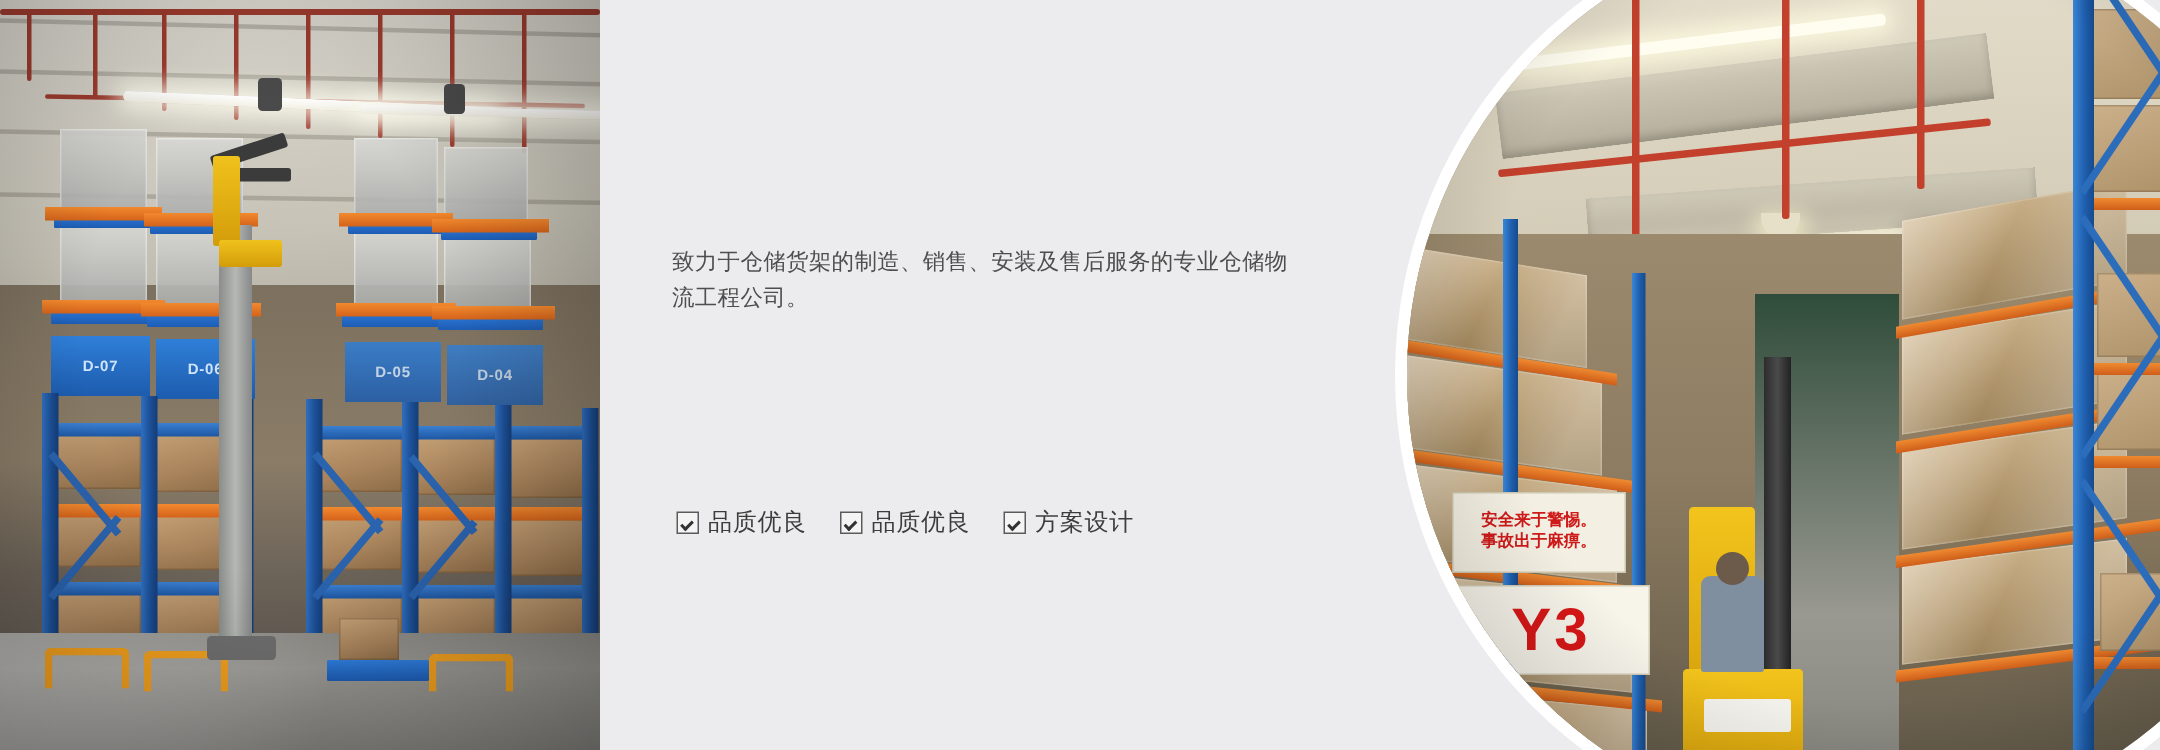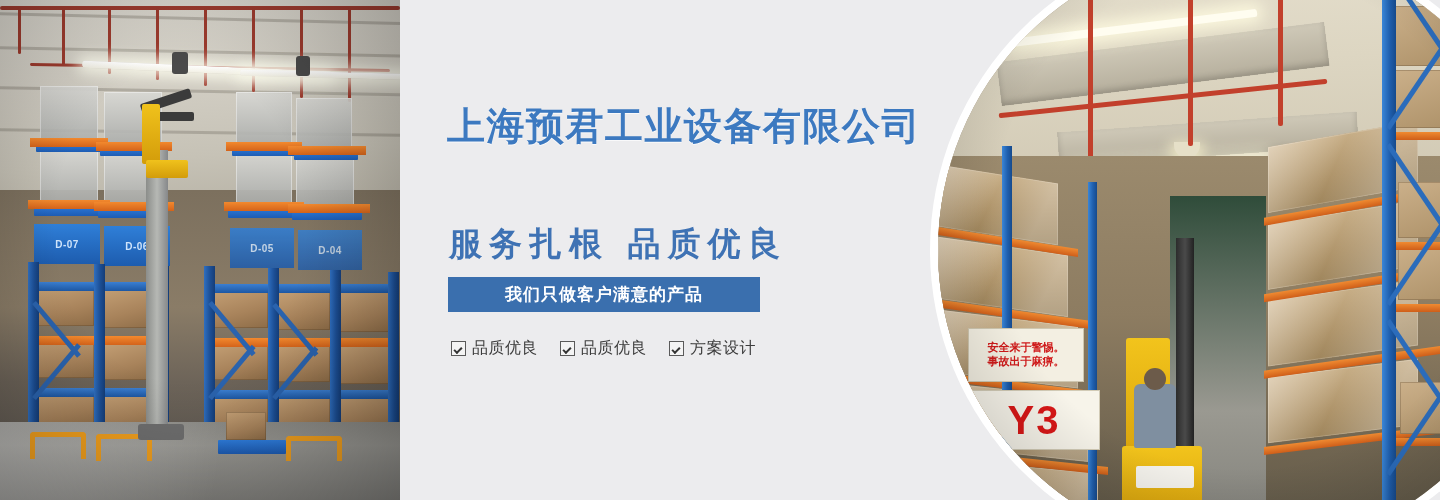--- a/index.html
+++ b/index.html
@@ -222,24 +222,22 @@
       <div class="vna-arm" style="left:150px;top:112px;width:44px;height:9px;"></div>
       <div class="vna-cab" style="left:142px;top:104px;width:18px;height:60px;"></div>
       <div class="vna-cab" style="left:146px;top:160px;width:42px;height:18px;"></div>
       <div style="position:absolute;left:138px;top:424px;width:46px;height:16px;background:#6f6f6f;border-radius:3px;"></div>
     </div>
 
     <div class="lp-vig"></div>
   </div>
 
   <div class="content">
-    <h1 class="title">上海预君工业设备有限公司</h1>
-    <div class="slogan">服务扎根  品质优良</div>
-
-    <div class="cta">我们只做客户满意的产品</div>
+    <p class="subtitle">致力于仓储货架的制造、销售、安装及售后服务的专业仓储物流工程公司。</p>
+
 
     <div class="features">
       <div class="feature">
         <span class="cbox"></span>
         <span>品质优良</span>
       </div>
       <div class="feature">
         <span class="cbox"></span>
         <span>品质优良</span>
       </div>

